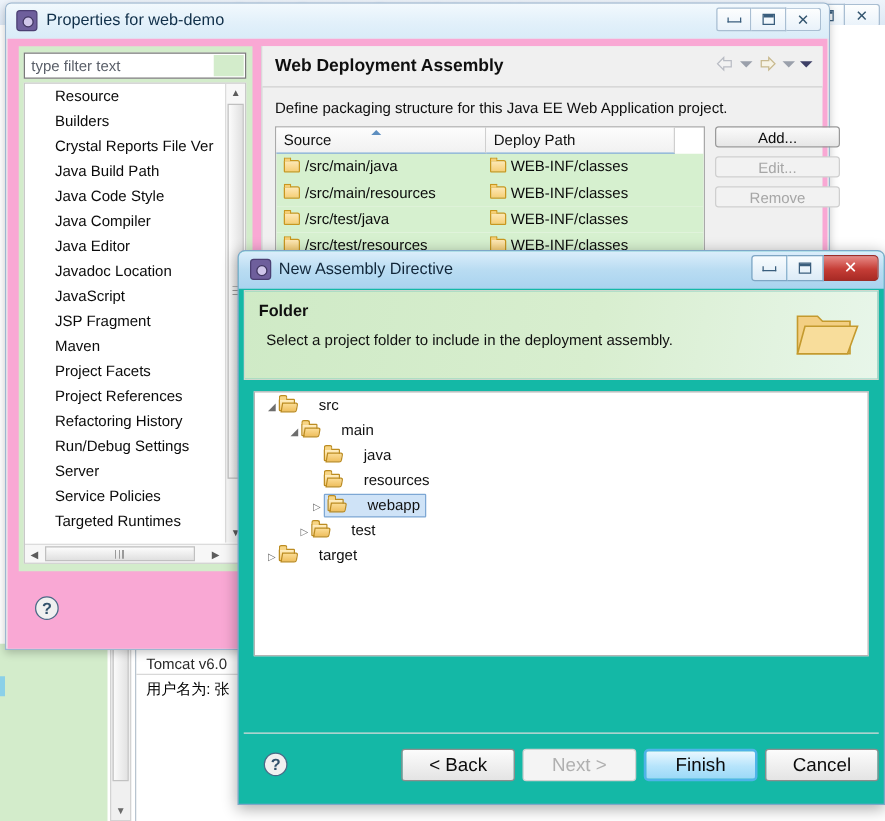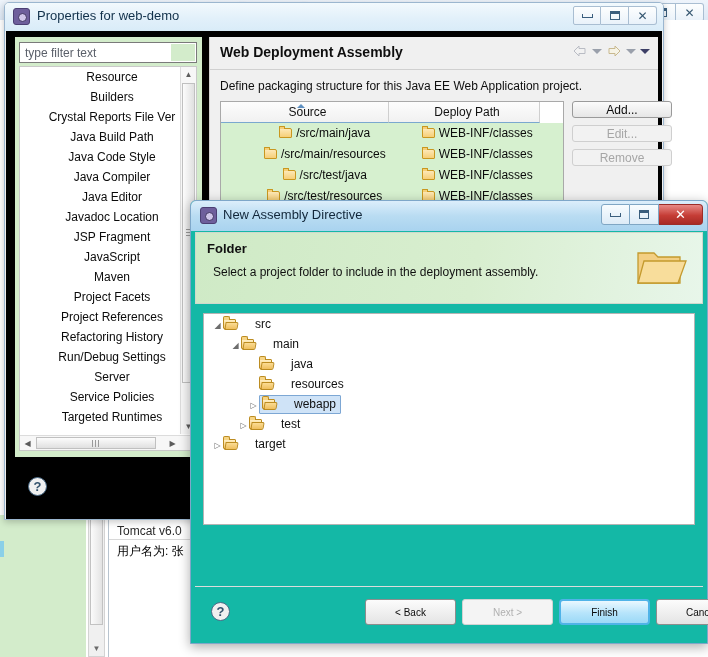--- a/index.html
+++ b/index.html
@@ -113,22 +113,21 @@
   }
   .wbtn:first-child { border-left: 1px solid #a9bed2; border-radius: 2px 0 0 2px; }
   .wbtn:last-child  { border-radius: 0 3px 3px 0; }
   .glyph-min { display:block; width: 9px; height: 3px; border: 1px solid #3a5e7d; border-top:none; }
   .glyph-max { display:block; width: 10px; height: 9px; border: 1px solid #3a5e7d; box-sizing: border-box; }
   .glyph-max::before { content:""; display:block; width: 100%; height: 2px; background: #3a5e7d; }
   .glyph-x { font-size: 12px; line-height: 1; color:#33556f; font-family: "DejaVu Sans", sans-serif; }
 
   .props-inner {
     position: absolute; left: 1px; top: 28px; right: 1px; bottom: 0;
-    background: #000000;
-    text-align: center;
+    background: #f9a8d4;
   }
   
   .props-left {
     position: absolute; left: 9px; top: 6px; width: 187px; height: 420px;
     background: #d3eccb;
   }
   .filter-box {
     position: absolute; left: 4px; top: 5px; width: 178px; height: 21px;
     background: #ffffff;
     border: 1px solid #7a7a7a;
@@ -249,21 +248,21 @@
   .sortmark {
     position: absolute; left: 76px; top: 2px;
     width: 0;height:0;border-left:4px solid transparent;border-right:4px solid transparent;
     border-bottom: 4px solid #5e8fc0;
   }
   .tbl-row { display: flex; height: 21px; background: #d6f0cf; }
   .td {
     height: 21px; line-height: 21px; font-size: 12px; color: #0b0b0b;
     box-sizing: border-box; white-space: nowrap; overflow: hidden;
   }
-  .td.c1 { width: 168px; padding-left: 40px; }
+  .td.c1 { width: 168px; padding-left: 6px; }
   .td.c2 { width: 175px; padding-left: 3px; }
   .fold {
     display: inline-block; width: 13px; height: 10px; margin-right: 4px;
     position: relative; top: 1px;
     background: linear-gradient(#fde8b6,#f6cf77);
     border: 1px solid #c9971f; border-radius: 1px 2px 1px 1px;
     box-sizing: border-box;
   }
   .fold::before {
     content:""; position:absolute; left: -1px; top: -3px; width: 6px; height: 3px;
@@ -367,24 +366,24 @@
     padding: 0 4px 0 2px; border-radius: 1px; line-height: 17px;
   }
 
   .nad-btnbar {
     position: absolute; left: 4px; bottom: 2px; right: 4px; height: 54px;
     border-top: 1px solid #dcdcdc;
   }
   .nad-help { position: absolute; left: 16px; top: 15px; }
   .dlg-btn {
     position: absolute; top: 12px; width: 91px; height: 26px;
-    font-size: 10px; color: #0b0b0b;
+    font-size: 15px; color: #0b0b0b;
     background: linear-gradient(#fcfcfc,#e4e4e4);
     border: 1px solid #8d8d8d; border-radius: 3px;
-    display:flex;align-items:center;justify-content:center; box-sizing: border-box; margin-left: 44px;
+    display:flex;align-items:center;justify-content:center; box-sizing: border-box;
   }
   .dlg-btn.disabled { color: #b0b0b0; border-color: #d2d2d2; background: #f4f4f4; }
   .dlg-btn.primary {
     background: linear-gradient(#eaf8ff,#b6e4fb 55%,#9bd9f7);
     border: 2px solid #4fb3e8; border-radius: 4px;
   }
   .b-back   { left: 126px; }
   .b-next   { left: 223px; }
   .b-finish { left: 320px; }
   .b-cancel { left: 417px; }
@@ -463,22 +462,22 @@
         <div class="tree-box">
           <div class="tree-list">
             <div class="tree-item">Resource</div>
             <div class="tree-item">Builders</div>
             <div class="tree-item">Crystal Reports File Ver</div>
             <div class="tree-item">Java Build Path</div>
             <div class="tree-item">Java Code Style</div>
             <div class="tree-item">Java Compiler</div>
             <div class="tree-item">Java Editor</div>
             <div class="tree-item">Javadoc Location</div>
+            <div class="tree-item">JavaScript</div>
             <div class="tree-item">JSP Fragment</div>
-            <div class="tree-item">JavaScript</div>
             <div class="tree-item">Maven</div>
             <div class="tree-item">Project Facets</div>
             <div class="tree-item">Project References</div>
             <div class="tree-item">Refactoring History</div>
             <div class="tree-item">Run/Debug Settings</div>
             <div class="tree-item">Server</div>
             <div class="tree-item">Service Policies</div>
             <div class="tree-item">Targeted Runtimes</div>
           </div>
 

